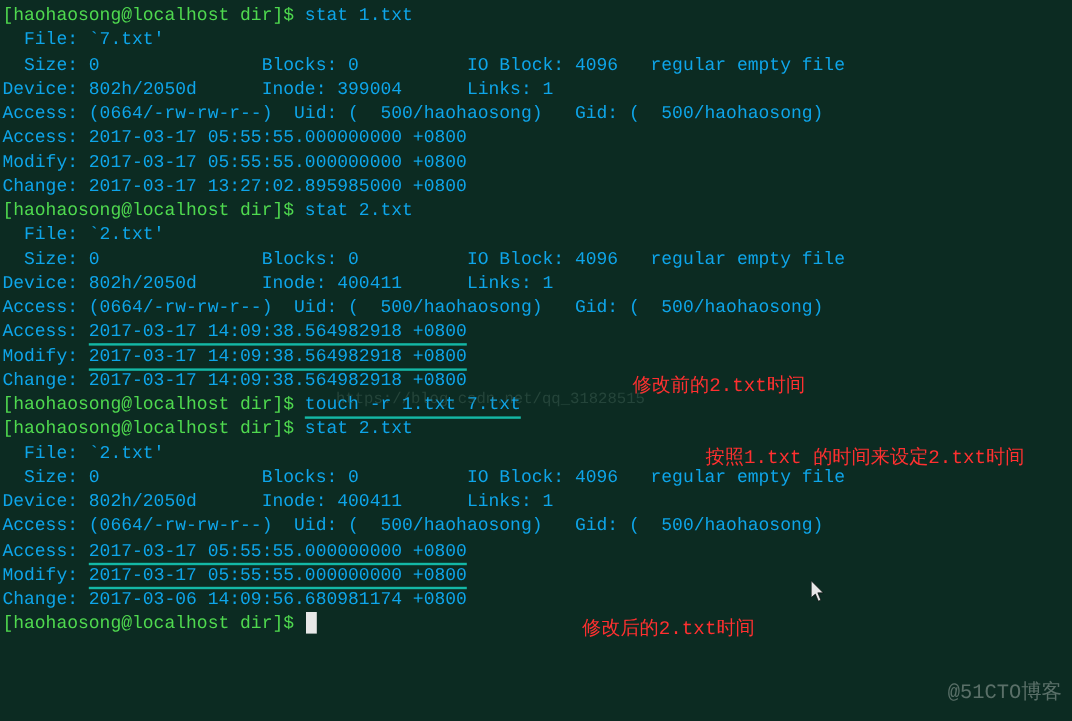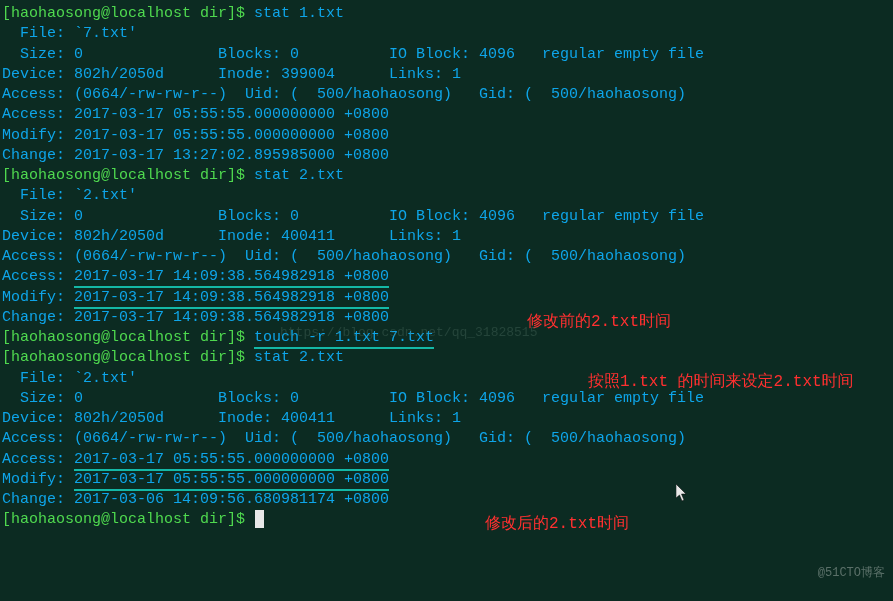--- a/index.html
+++ b/index.html
@@ -33,23 +33,23 @@
     .watermark-center {
       position: absolute;
       color: #4a6b5e;
       font-size: 13px;
       opacity: 0.4;
       pointer-events: none;
     }
     .watermark-br {
       position: absolute;
       right: 8px;
-      bottom: 20px;
+      bottom: 10px;
       color: #9aa8a2;
-      font-size: 12px;
+      font-size: 17px;
       opacity: 0.55;
     }
     .mouse-pointer {
       position: absolute;
       color: #e8e8e8;
       font-size: 14px;
       pointer-events: none;
     }
     .annot {
       position: absolute;

